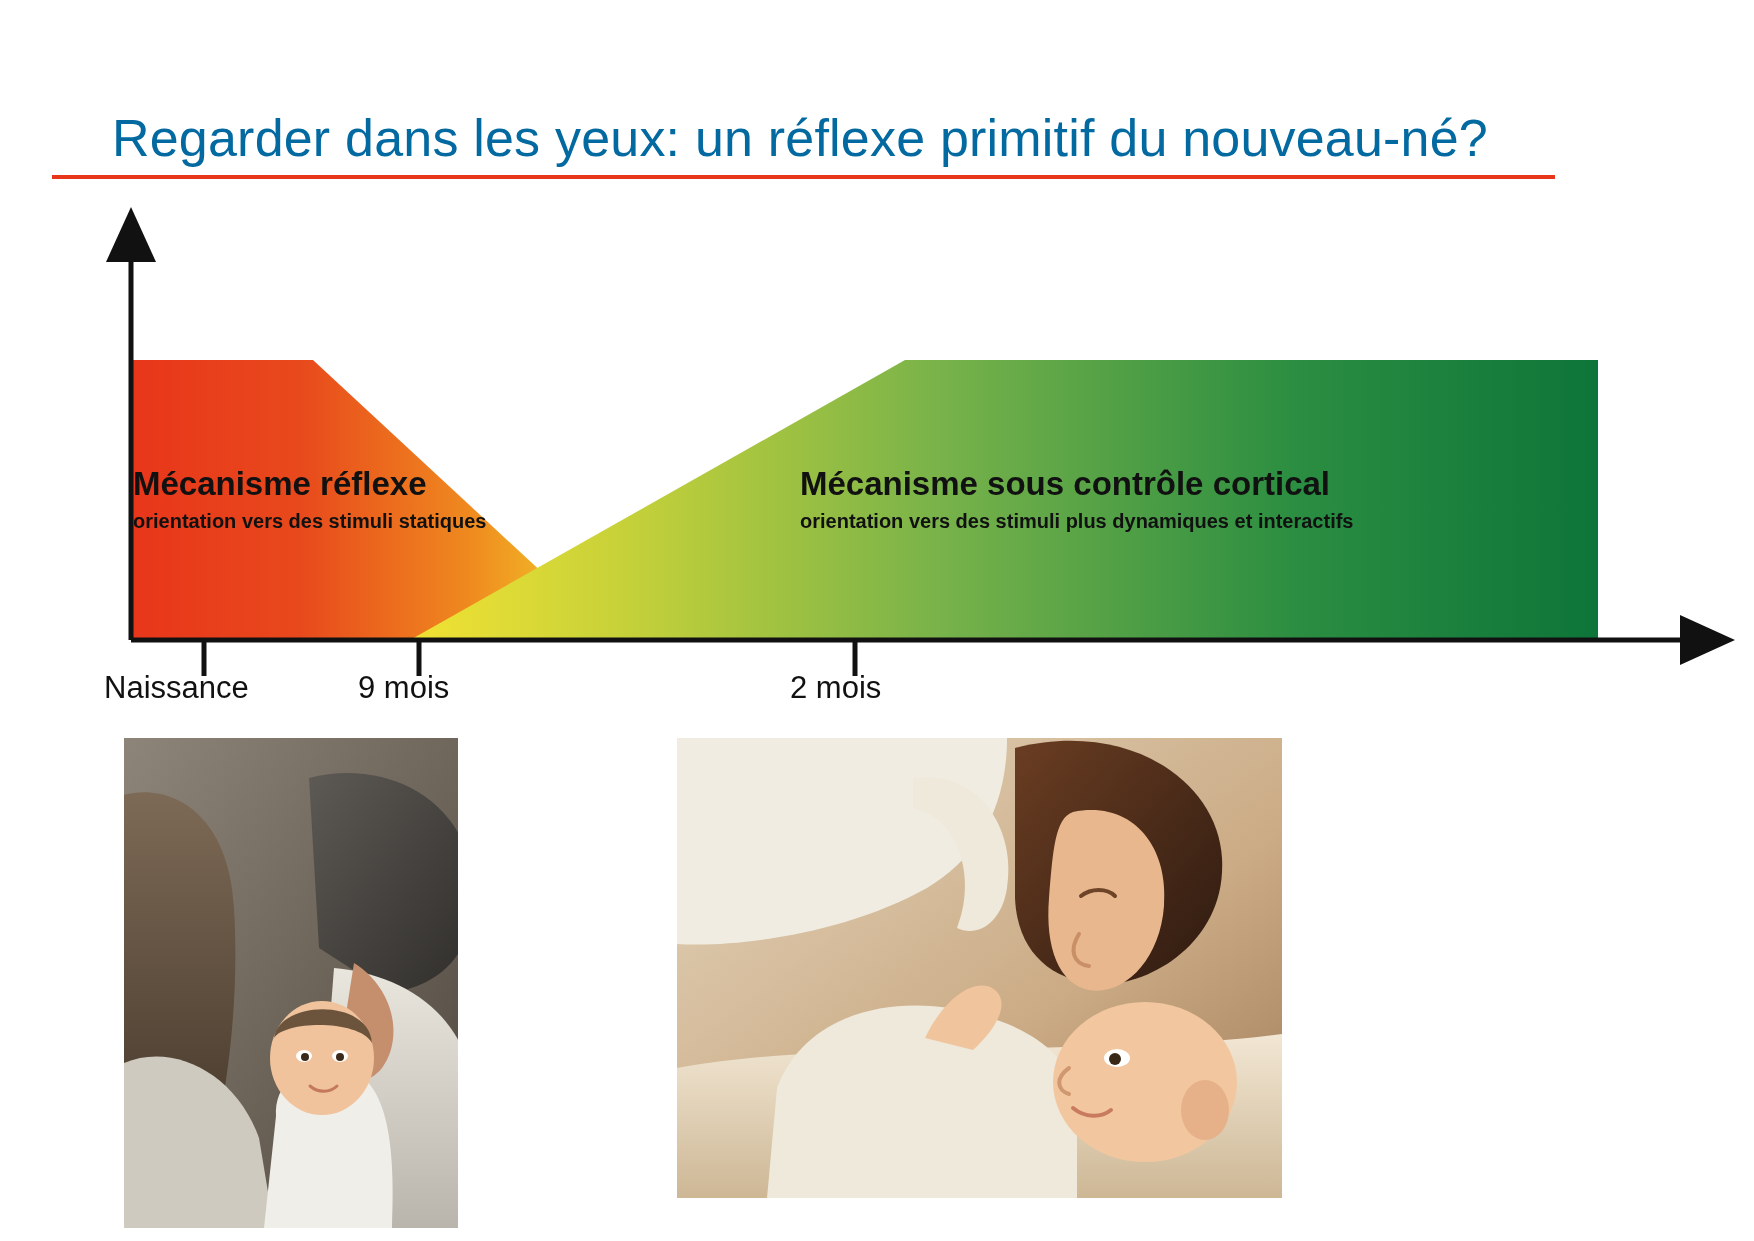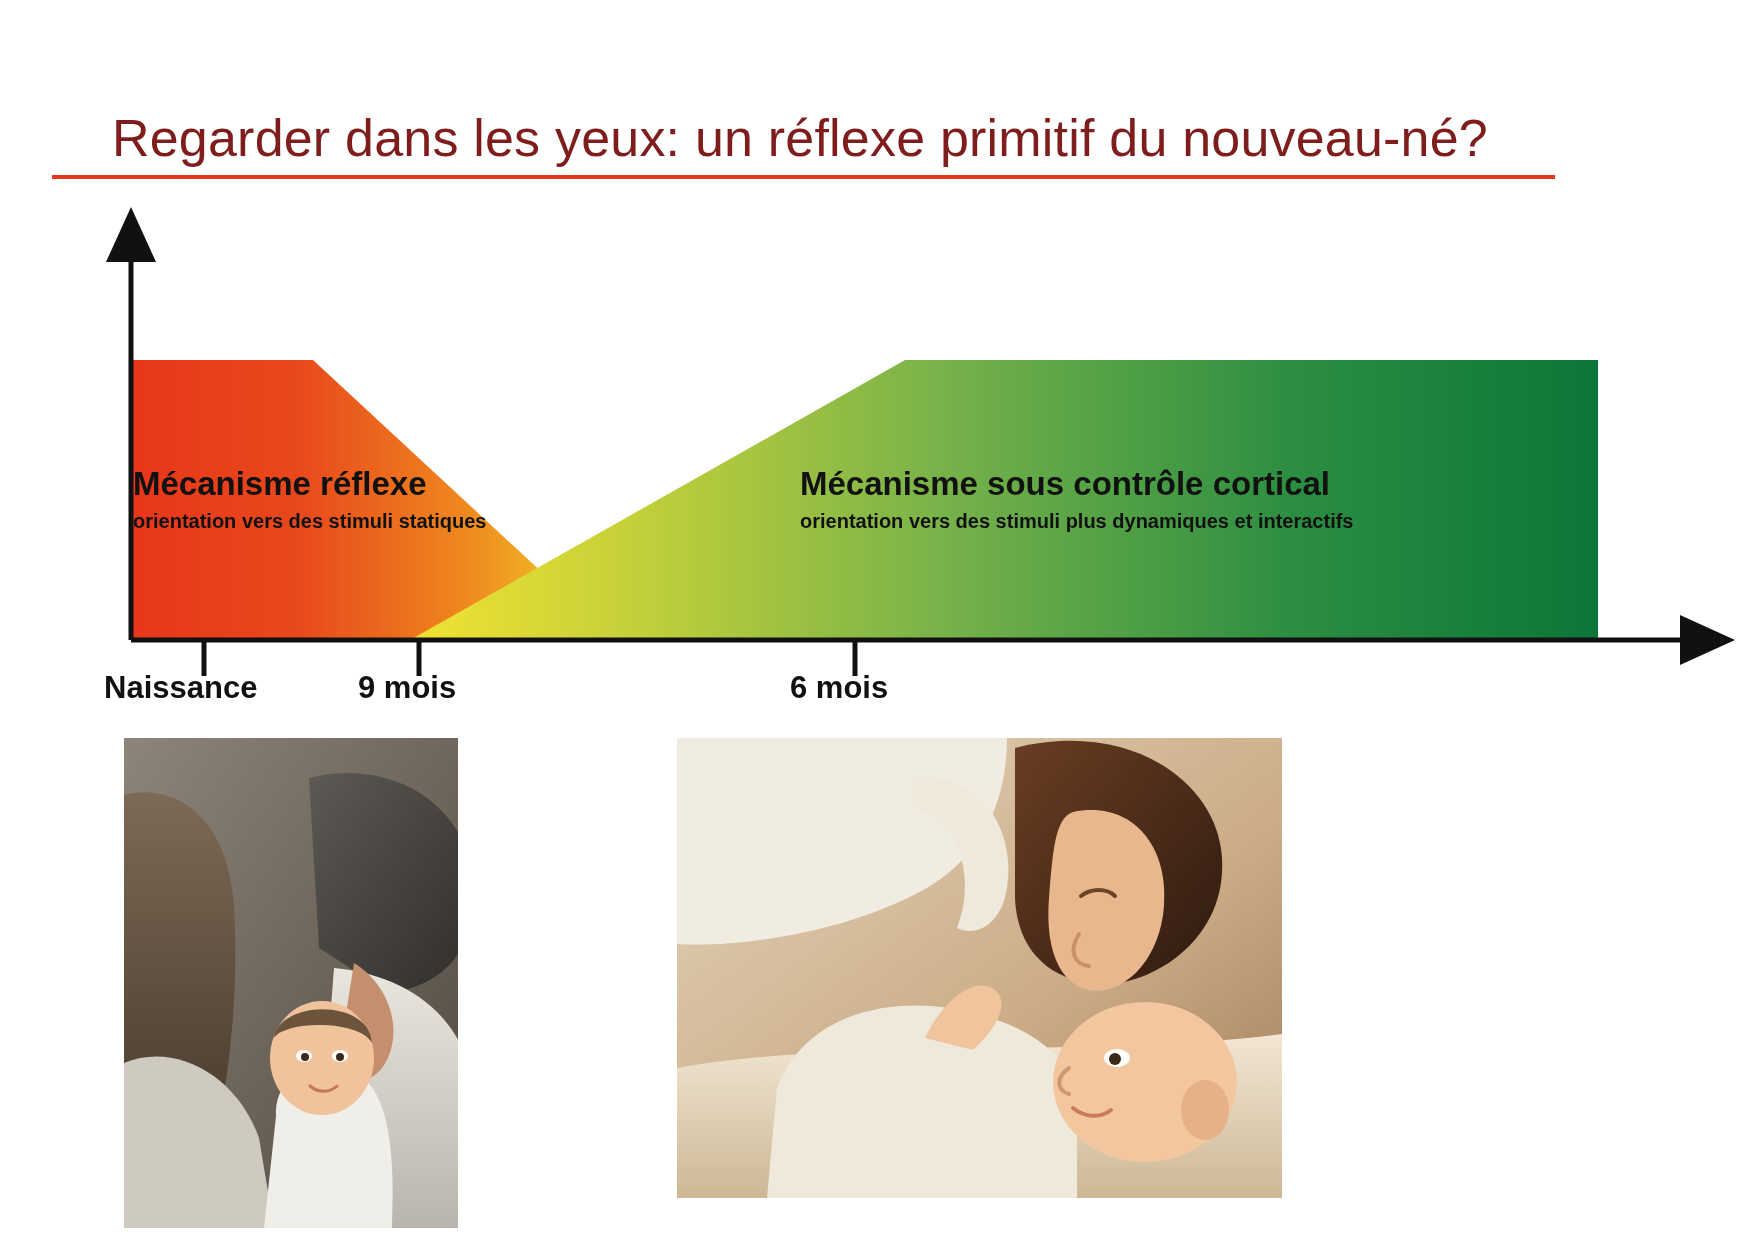--- a/index.html
+++ b/index.html
@@ -15,21 +15,21 @@
     overflow: hidden;
   }
 
   
   #slide-title {
     position: absolute;
     left: 112px;
     top: 108px;
     font-size: 52px;
     font-weight: 400;
-    color: #7f1d1d;
+    color: #0369a1;
     letter-spacing: 0.2px;
     white-space: nowrap;
   }
   #title-rule {
     position: absolute;
     left: 52px;
     top: 175px;
     width: 1503px;
     height: 4px;
     background: #e8361b;
@@ -65,21 +65,21 @@
   }
   #label-cortical {
     left: 800px;
     top: 466px;
   }
 
   
   .tick-label {
     position: absolute;
     font-size: 31px;
-    font-weight: bold;
+    font-weight: normal;
     color: #111111;
     white-space: nowrap;
   }
   #tick-naissance { left: 104px; top: 670px; }
   #tick-1mois     { left: 358px; top: 670px; }
   #tick-5mois     { left: 790px; top: 670px; }
 
   
   .photo {
     position: absolute;
@@ -148,21 +148,21 @@
   </div>
 
   <div class="band-label" id="label-reflexe">
     <div class="band-title">Mécanisme réflexe</div>
     <div class="band-sub">orientation vers des stimuli statiques</div>
   </div>
 
   
   <div class="tick-label" id="tick-naissance">Naissance</div>
   <div class="tick-label" id="tick-1mois">9 mois</div>
-  <div class="tick-label" id="tick-5mois">6 mois</div>
+  <div class="tick-label" id="tick-5mois">2 mois</div>
 </div>
 
 <div class="photo" id="photo-left">
   <svg viewBox="0 0 334 490" xmlns="http://www.w3.org/2000/svg" preserveAspectRatio="none">
     <defs>
       <linearGradient id="bgL" x1="0" y1="0" x2="1" y2="1">
         <stop offset="0%" stop-color="#8e857a"></stop>
         <stop offset="55%" stop-color="#6d6459"></stop>
         <stop offset="100%" stop-color="#4c463e"></stop>
       </linearGradient>

